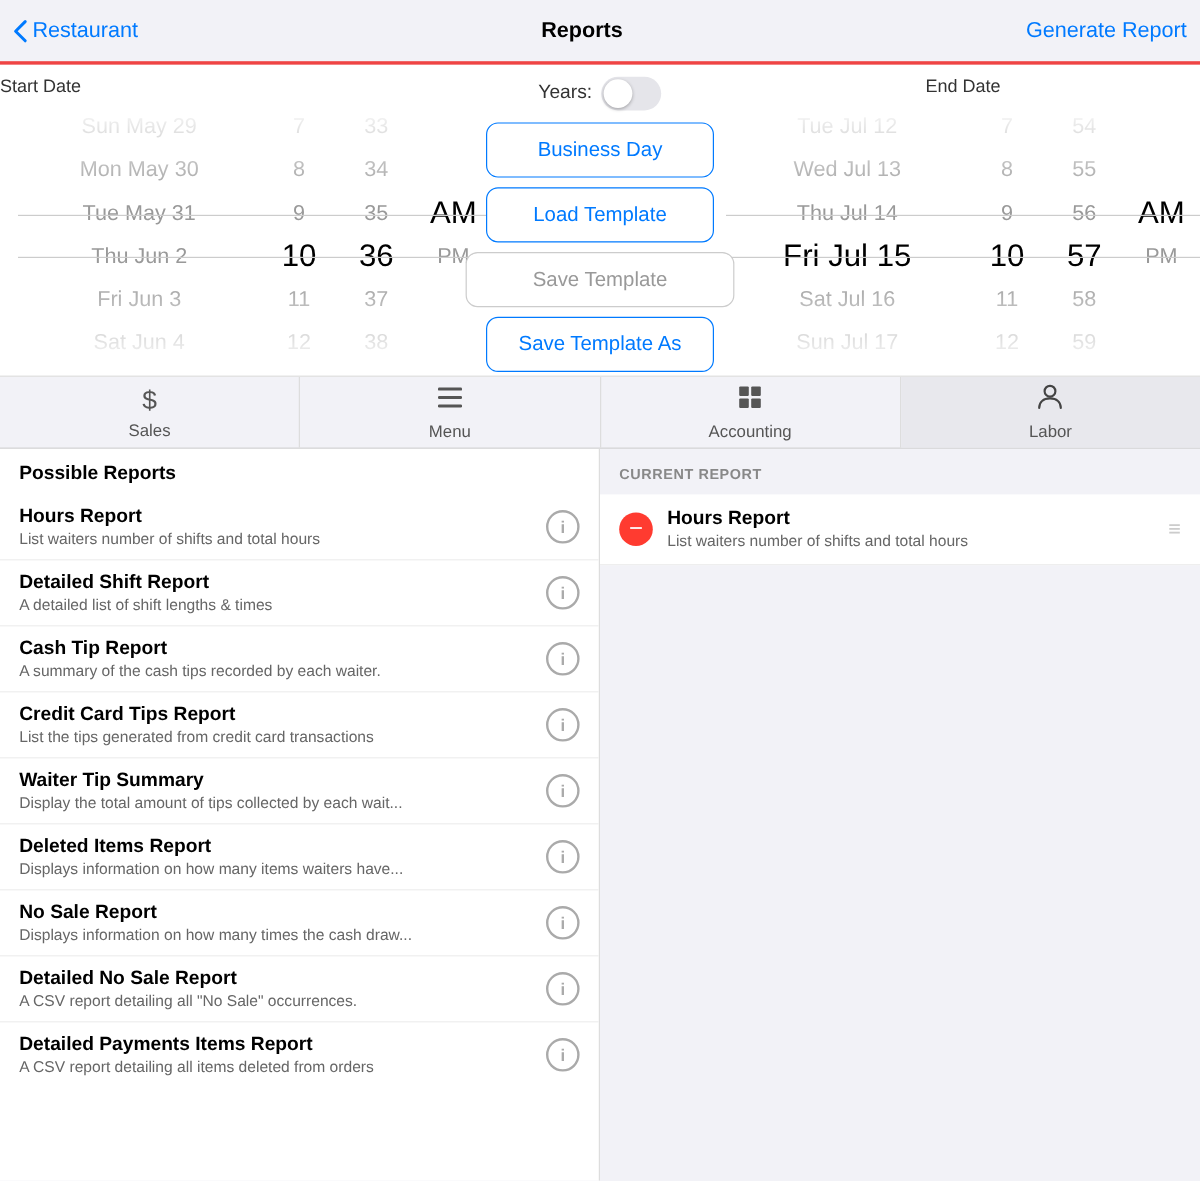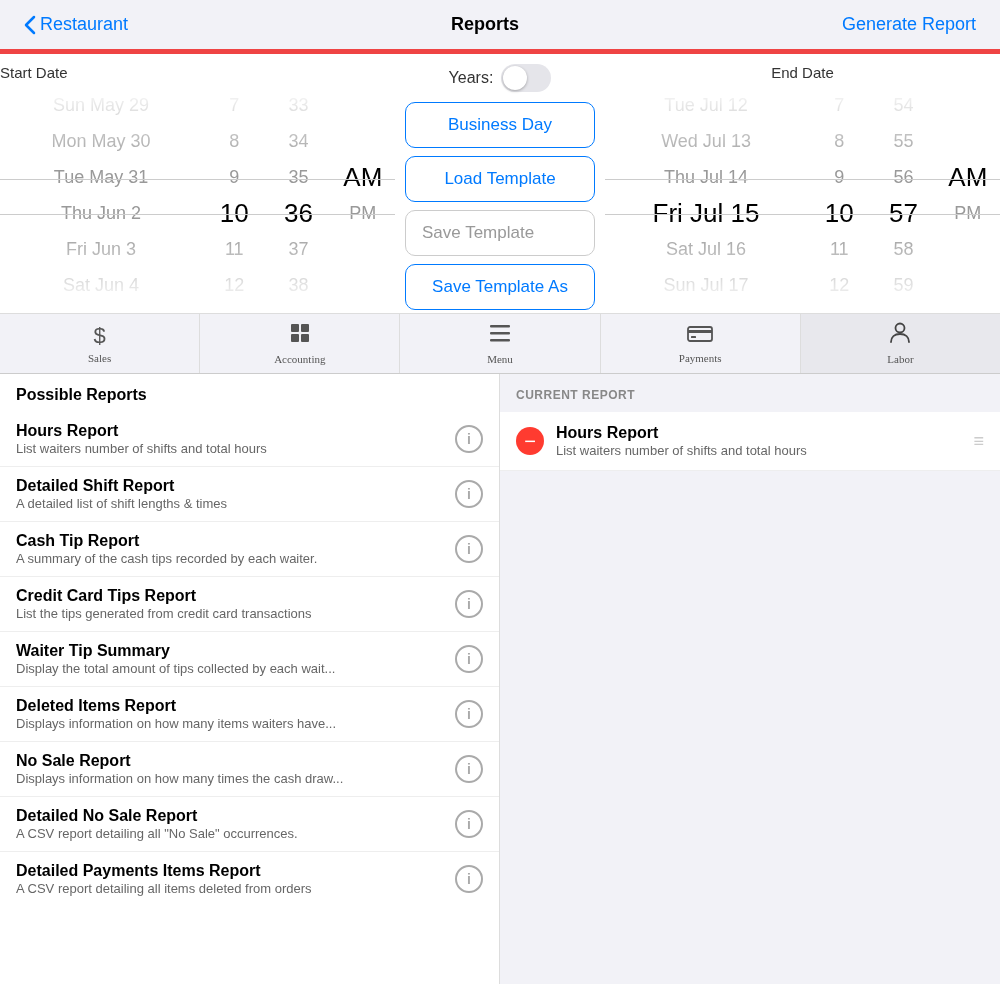--- a/index.html
+++ b/index.html
@@ -1,21 +1,21 @@
 <!DOCTYPE html>
 <html><head>
   <meta charset="utf-8">
   <style>
     * { margin: 0; padding: 0; box-sizing: border-box; }
     body { width: 1000px; height: 984px; font-family: -apple-system, 'Helvetica Neue', Arial, sans-serif; background: #f2f2f7; overflow: hidden; position: relative; }
 
     
     .nav-bar {
       display: flex; align-items: center; justify-content: space-between;
-      padding: 14px 24px; background: #f2f2f7; border-bottom: 5px solid #ef4444;
+      padding: 14px 11px; background: #f2f2f7; border-bottom: 3px solid #ef4444;
       height: 54px;
     }
     .nav-back { display: flex; align-items: center; color: #007aff; font-size: 18px; cursor: pointer; }
     .nav-back svg { margin-right: 4px; }
     .nav-title { font-size: 18px; font-weight: 700; color: #000; }
     .nav-action { color: #007aff; font-size: 18px; cursor: pointer; }
 
     
     .date-picker-area {
       background: #fff; display: flex; position: relative; height: 260px;
@@ -56,36 +56,36 @@
       background: #fff; top: 2px; left: 2px;
       box-shadow: 0 1px 3px rgba(0,0,0,0.3);
     }
 
     .btn-template {
       width: 190px; padding: 12px 0; border-radius: 10px; border: 1.5px solid #007aff;
       background: #fff; font-size: 17px; color: #007aff; cursor: pointer; text-align: center;
     }
     .btn-template.business-day { background: #fff; }
     .btn-save-template {
-      width: 190px; padding: 12px 16px; border-radius: 10px; border: 1.5px solid #ccc;
-      background: #fff; font-size: 17px; color: #999; cursor: pointer; text-align: left;
+      width: 224px; padding: 12px 4px; border-radius: 10px; border: 1.5px solid #ccc;
+      background: #fff; font-size: 17px; color: #999; cursor: pointer; text-align: center;
     }
 
     
     .tab-bar {
       display: flex; background: #f2f2f7; border-bottom: 1px solid #ccc;
       height: 60px;
     }
     .tab-item {
       flex: 1; display: flex; flex-direction: column; align-items: center; justify-content: center;
       cursor: pointer; gap: 3px; border-right: 1px solid #ddd;
     }
     .tab-item:last-child { border-right: none; }
     .tab-icon { font-size: 22px; color: #555; }
-    .tab-label { font-size: 11px; color: #555; font-family: Liberation Serif, serif; }
+    .tab-label { font-size: 14px; color: #555; }
 
     
     .main-content { display: flex; height: calc(984px - 54px - 260px - 60px); }
 
     
     .left-panel {
       width: 500px; background: #fff; border-right: 1px solid #ddd; overflow-y: auto;
     }
     .possible-reports-title {
       font-size: 16px; font-weight: 700; padding: 12px 16px 8px; color: #000;
@@ -144,21 +144,21 @@
     <span>Restaurant</span>
   </div>
   <span class="nav-title">Reports</span>
   <span class="nav-action">Generate Report</span>
 </div>
 
 <div class="date-picker-area">
 
   <div class="date-col-left">
     <div class="date-label">Start Date</div>
-    <div class="picker-scroll-area" style="display:flex;width:100%;">
+    <div class="picker-scroll-area" style="display:flex;width:100%;margin-left:15px;">
       <div class="picker-gradient-top"></div>
       <div class="picker-gradient-bottom"></div>
       <div class="picker-selection-line"></div>
 
       <div class="picker-column" style="flex:2.2;">
         <div class="picker-item">Sun May 29</div>
         <div class="picker-item">Mon May 30</div>
         <div class="picker-item">Tue May 31</div>
         <div class="picker-item">Thu Jun 2</div>
         <div class="picker-item">Fri Jun 3</div>
@@ -253,52 +253,42 @@
         <div class="picker-item">PM</div>
       </div>
     </div>
   </div>
 </div>
 
 <div class="tab-bar">
   <div class="tab-item">
     <span class="tab-icon">$</span>
     <span class="tab-label">Sales</span>
+  </div>
+  <div class="tab-item">
+    <span class="tab-icon">
+      <svg width="24" height="22" viewBox="0 0 24 22" fill="none">
+        <rect x="2" y="3" width="20" height="2.5" rx="1" fill="#555"></rect>
+        <rect x="2" y="10" width="20" height="2.5" rx="1" fill="#555"></rect>
+        <rect x="2" y="17" width="20" height="2.5" rx="1" fill="#555"></rect>
+      </svg>
+    </span>
+    <span class="tab-label">Menu</span>
   </div>
   <div class="tab-item">
     <span class="tab-icon">
       <svg width="22" height="22" viewBox="0 0 22 22" fill="none">
         <rect x="2" y="2" width="8" height="8" rx="1" fill="#555"></rect>
         <rect x="12" y="2" width="8" height="8" rx="1" fill="#555"></rect>
         <rect x="2" y="12" width="8" height="8" rx="1" fill="#555"></rect>
         <rect x="12" y="12" width="8" height="8" rx="1" fill="#555"></rect>
       </svg>
     </span>
     <span class="tab-label">Accounting</span>
   </div>
-  <div class="tab-item">
-    <span class="tab-icon">
-      <svg width="24" height="22" viewBox="0 0 24 22" fill="none">
-        <rect x="2" y="3" width="20" height="2.5" rx="1" fill="#555"></rect>
-        <rect x="2" y="10" width="20" height="2.5" rx="1" fill="#555"></rect>
-        <rect x="2" y="17" width="20" height="2.5" rx="1" fill="#555"></rect>
-      </svg>
-    </span>
-    <span class="tab-label">Menu</span>
-  </div>
-  <div class="tab-item">
-    <span class="tab-icon">
-      <svg width="26" height="18" viewBox="0 0 26 18" fill="none">
-        <rect x="1" y="2" width="24" height="14" rx="2" stroke="#555" stroke-width="1.8" fill="none"></rect>
-        <rect x="1" y="5" width="24" height="3" fill="#555"></rect>
-        <rect x="4" y="11" width="5" height="2" rx="0.5" fill="#555"></rect>
-      </svg>
-    </span>
-    <span class="tab-label">Payments</span>
-  </div>
   <div class="tab-item" style="background:#e8e8ed;">
     <span class="tab-icon">
       <svg width="24" height="22" viewBox="0 0 24 22" fill="none">
         <circle cx="12" cy="6" r="4.5" stroke="#444" stroke-width="1.8" fill="none"></circle>
         <path d="M3 20c0-5 3.5-8 9-8s9 3 9 8" stroke="#444" stroke-width="1.8" fill="none" stroke-linecap="round"></path>
       </svg>
     </span>
     <span class="tab-label">Labor</span>
   </div>
 </div>

